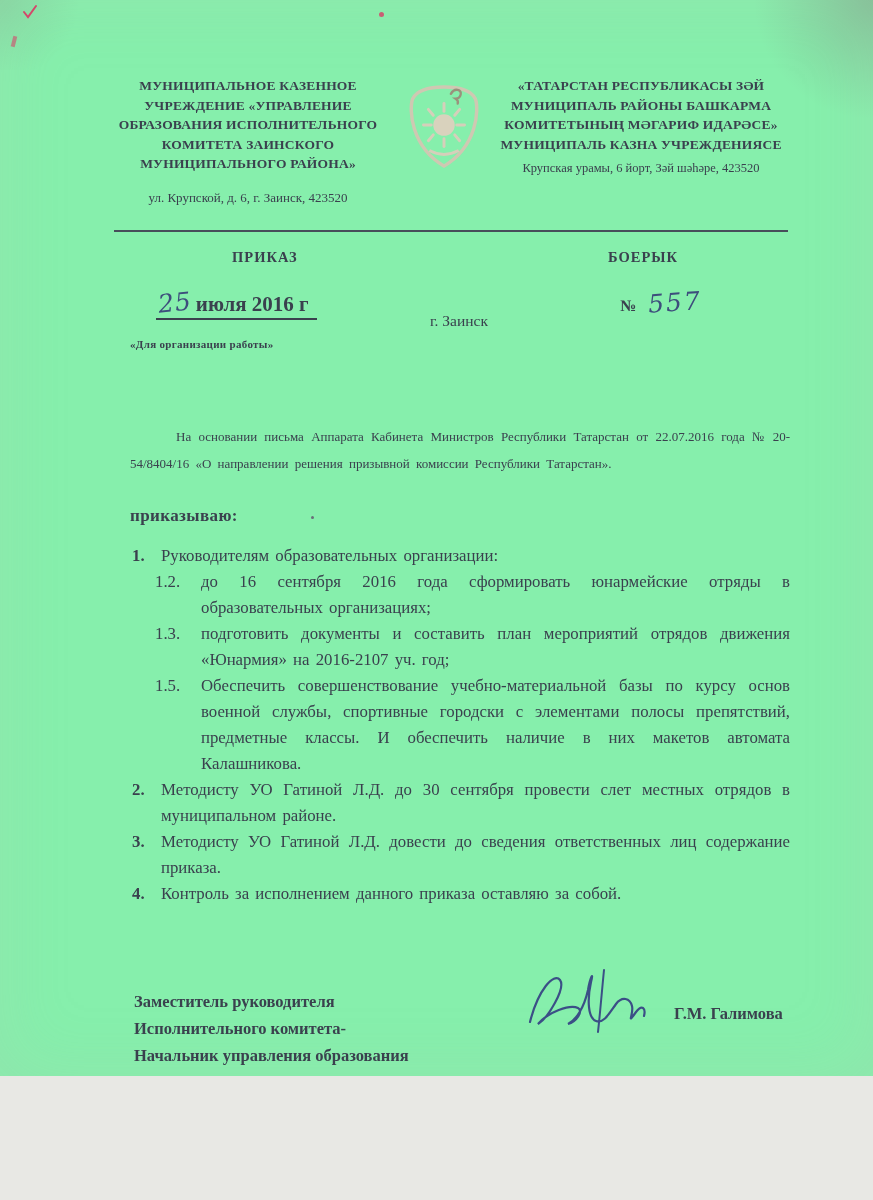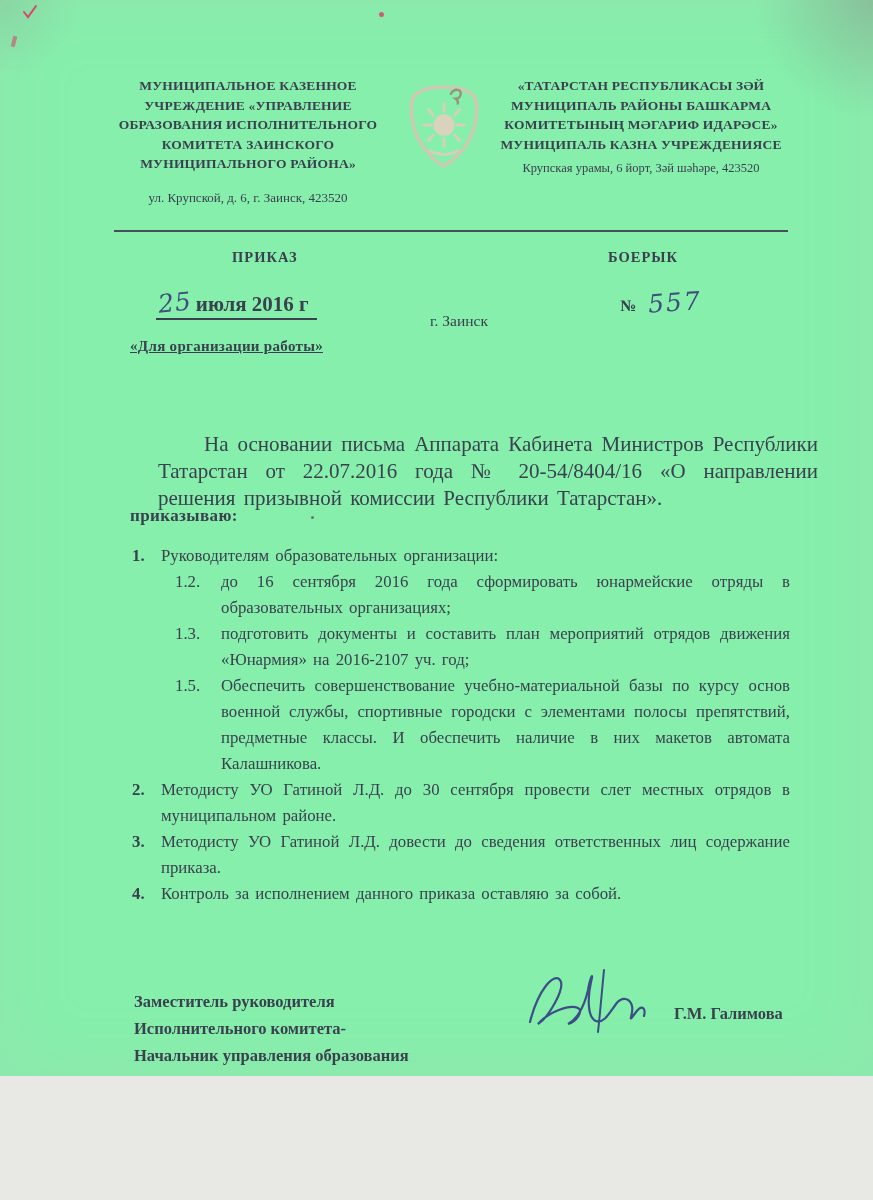--- a/index.html
+++ b/index.html
@@ -35,34 +35,34 @@
 
   .date-wrap{position:absolute;top:288px;left:156px;}
   .date-underlined{display:inline-block;border-bottom:2px solid #3a414e;padding:0 8px 1px 2px;}
   .hand{font-family:"DejaVu Serif", serif;font-style:italic;color:#3d4e7c;}
   .hand-day{display:inline-block;font-size:25px;transform:rotate(-6deg);letter-spacing:1px;}
   .date-rest{font-weight:bold;font-size:21px;margin-left:4px;}
   .place{position:absolute;top:300px;left:430px;font-size:15.5px;margin-top:12px;}
   .num-label{position:absolute;top:297px;left:620px;font-size:16px;font-weight:bold;}
   .num-value{position:absolute;top:288px;left:648px;font-size:25px;transform:rotate(-4deg);letter-spacing:2px;}
 
-  .subject{position:absolute;top:338px;left:130px;font-weight:bold;font-size:15px;letter-spacing:.3px;text-decoration:underline;}
+  .subject{position:absolute;top:338px;left:130px;font-weight:bold;font-size:11px;letter-spacing:.3px;}
 
   .preamble{position:absolute;top:410px;left:130px;width:660px;
-    font-size:21px;line-height:27px;text-align:justify;text-indent:46px;word-spacing:3px;margin-left:28px;}
+    font-size:13px;line-height:27px;text-align:justify;text-indent:46px;word-spacing:3px;}
 
   .decree{position:absolute;top:506px;left:130px;width:660px;text-align:left;
     font-weight:bold;font-size:17px;letter-spacing:.4px;}
   .dot-artifact{position:absolute;top:516px;left:311px;width:3px;height:3px;border-radius:50%;background:#6a6f78;}
 
   .olist{position:absolute;top:543px;left:132px;width:658px;font-size:16.8px;line-height:26px;}
   .oitem{display:flex;}
   .onum{flex:0 0 29px;}
   .main > .onum{font-weight:bold;}
-  .sub{margin-left:43px;}
+  .sub{margin-left:23px;}
   .sub > .onum{flex:0 0 46px;}
   .otxt{flex:1;text-align:justify;word-spacing:2px;}
 
   .sig-title{position:absolute;top:988px;left:134px;font-weight:bold;font-size:16.5px;line-height:27px;}
   .sig-name{position:absolute;top:1004px;left:664px;font-weight:bold;font-size:16.5px;margin-left:10px;}
   .sig-main{position:absolute;top:966px;left:518px;}
   .sig-bottom{position:absolute;top:1072px;left:100px;}
 
   .scan-mark{position:absolute;}
 </style>

